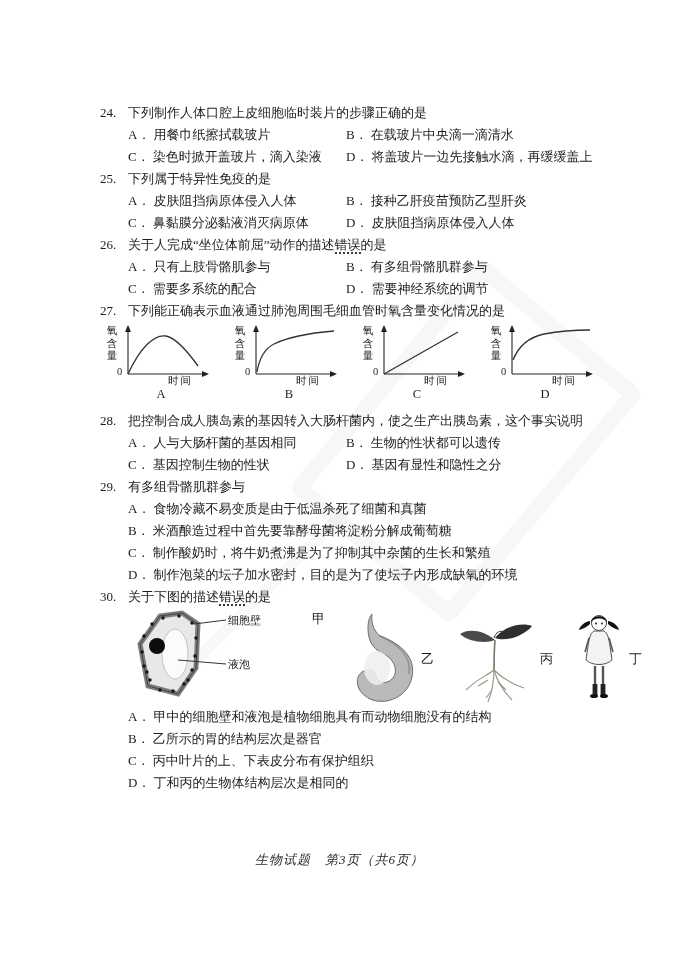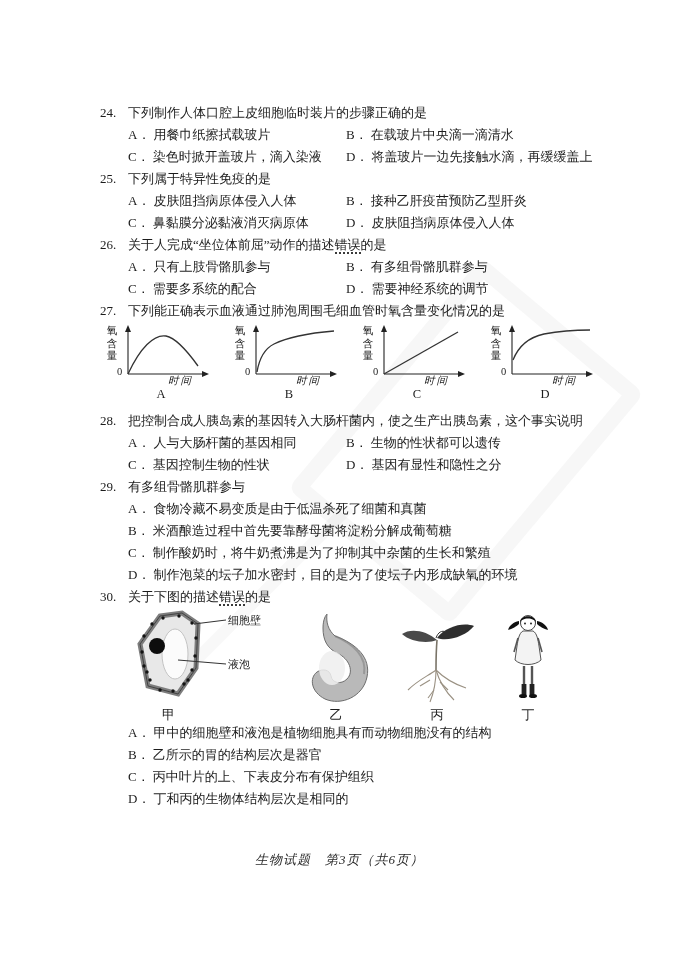--- a/index.html
+++ b/index.html
@@ -18,29 +18,29 @@
   .olabel {margin-right:3px;}
   .emph {border-bottom:2px dotted #3a3a3a; padding-bottom:0;margin-top:20px;}
 
   
   .graphs {display:flex; gap:10px; margin:2px 0 6px 2px; height:82px;}
   .graph {position:relative; width:118px; height:82px; flex:none;}
   .graph svg {position:absolute; left:0; top:0;}
   .g-ylab {position:absolute; left:4px; top:1px; width:12px; font-size:10.5px;
            line-height:12.5px; word-break:break-all; text-align:center;}
   .g-zero {position:absolute; left:15px; top:42px; font-size:10.5px;}
-  .g-xlab {position:absolute; left:66px; top:50px; font-size:10.5px; letter-spacing:2px;font-style:italic;}
+  .g-xlab {position:absolute; left:66px; top:50px; font-size:10.5px; letter-spacing:2px;}
   .g-letter {position:absolute; left:0; top:63px; width:118px; text-align:center; font-size:12.5px;}
   .axis {stroke:#222; stroke-width:1.1; fill:none;}
   .curve {stroke:#333; stroke-width:1.3; fill:none;}
   .arrow {fill:#222; stroke:none;}
 
   
   .figures {display:flex; margin:4px 0 2px 30px; gap:16px;}
-  .figure {display:flex; flex-direction:column; align-items:center;}
+  .figure {display:flex; align-items:center;}
   .figlabel {font-size:13px; margin-top:2px; line-height:14px;}
   .figure.jia .figlabel {align-self:flex-start; margin-left:32px;}
   .ann-text {font-size:11px; fill:#1c1c1c; font-family:"Liberation Serif","DejaVu Serif",serif;}
 
   .footer {position:absolute; left:0; right:0; top:851px; text-align:center;
            font-size:13px; font-style:italic; letter-spacing:1px; color:#2a2a2a;}
 
   
   .wm1 {position:absolute; left:360px; top:290px; width:180px; height:270px;
         border:16px solid #8a8a8a; opacity:0.07; transform:rotate(40deg); border-radius:10px;}

